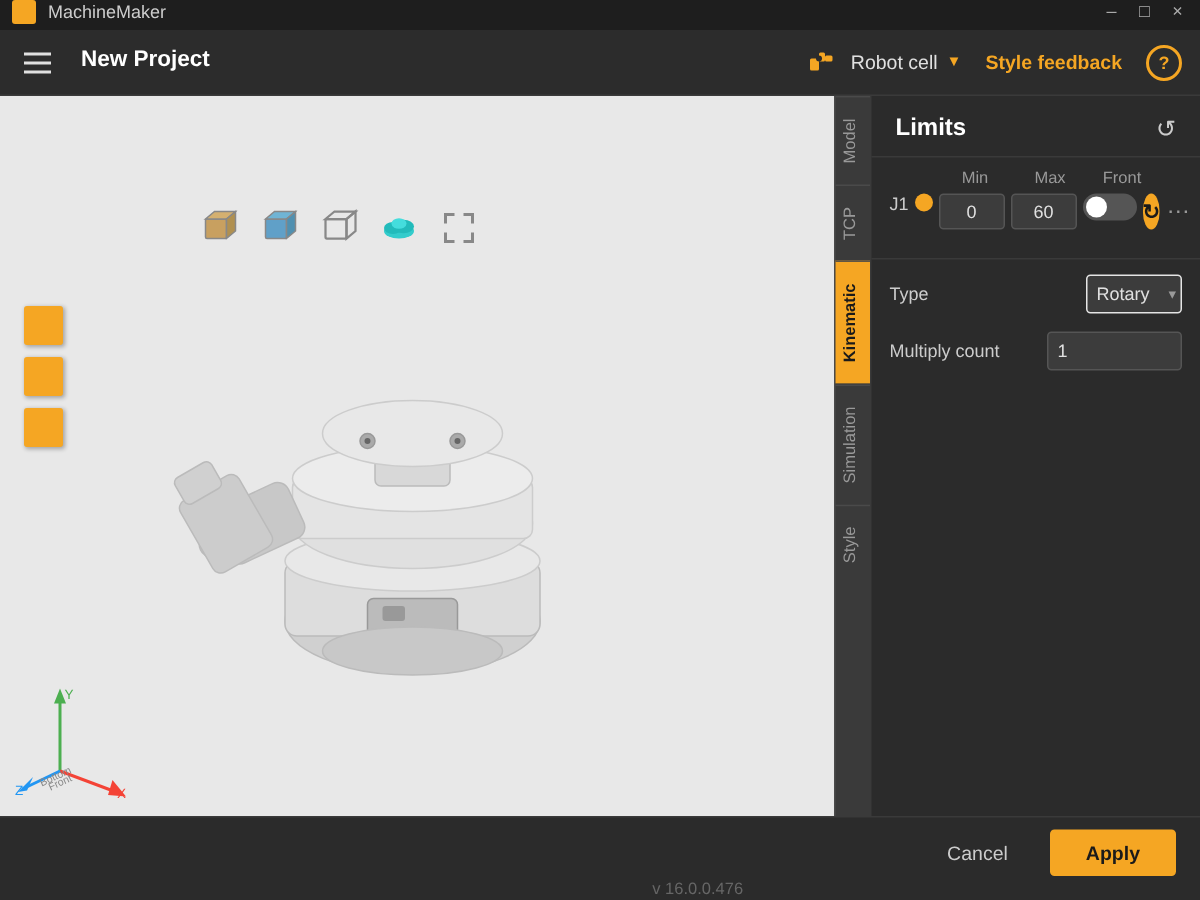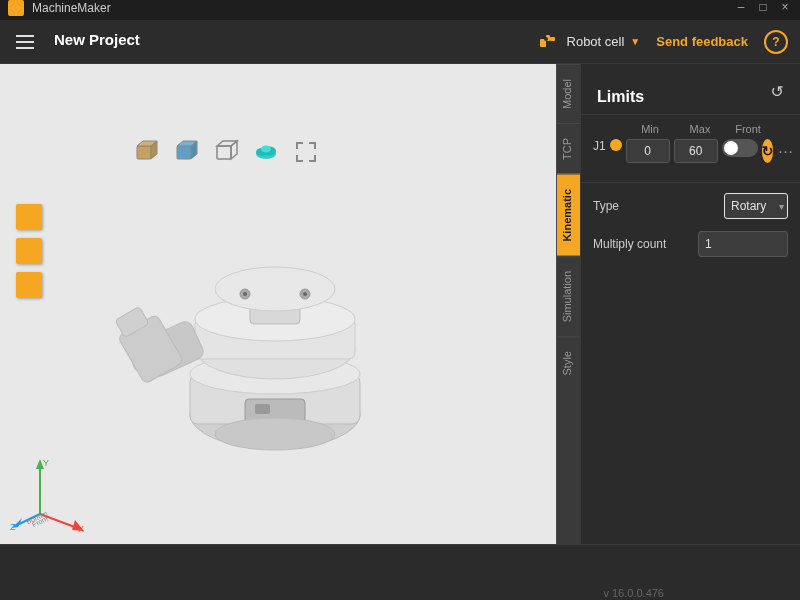--- a/index.html
+++ b/index.html
@@ -232,21 +232,20 @@
       display: flex;
       align-items: center;
       justify-content: space-between;
       padding: 12px 16px 8px;
       border-bottom: 1px solid #3a3a3a;
     }
     .panel-title {
       font-size: 16px;
       font-weight: 600;
       color: #fff;
-      margin-top: 12px;
     }
     .reset-icon {
       cursor: pointer;
       color: #ccc;
       font-size: 16px;
     }
 
     
     .limits-table {
       padding: 8px 12px;
@@ -465,21 +464,21 @@
         <rect x="4" y="8" width="6" height="8" rx="1" fill="#f5a623"></rect>
         <rect x="10" y="4" width="4" height="6" rx="1" fill="#f5a623"></rect>
         <rect x="14" y="6" width="5" height="4" rx="1" fill="#f5a623"></rect>
         <circle cx="10" cy="8" r="2" fill="#2b2b2b"></circle>
       </svg>
     </div>
     <button class="robot-cell-dropdown">
       <span>Robot cell</span>
       <span class="dropdown-arrow">▼</span>
     </button>
-    <button class="send-feedback-btn">Send feedback</button>
+    <button class="send-feedback-btn">Style feedback</button>
     <button class="help-btn">?</button>
   </div>
 </div>
 
 <div style="display:flex; height: 480px; position:relative;">
 
   <div class="viewport">
 
     <div class="viewport-toolbar">
 
@@ -646,13 +645,17 @@
     <div class="prop-row">
       <span class="prop-label">Multiply count</span>
       <input class="prop-input" type="text" value="1" style="">
     </div>
 
   </div>
 </div>
 
 <div class="bottom-bar">
   <span class="version-label">v 16.0.0.476</span>
+  <div class="bottom-actions">
+    <button class="cancel-btn">Cancel</button>
+    <button class="apply-btn">Apply</button>
+  </div>
 </div>
 
 </body></html>

